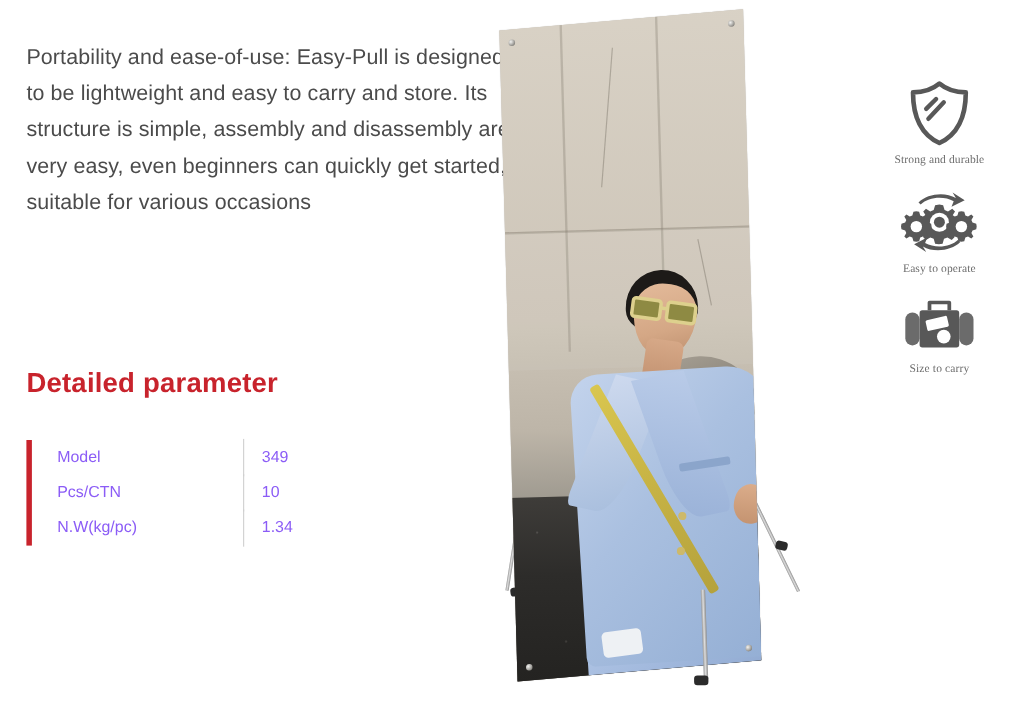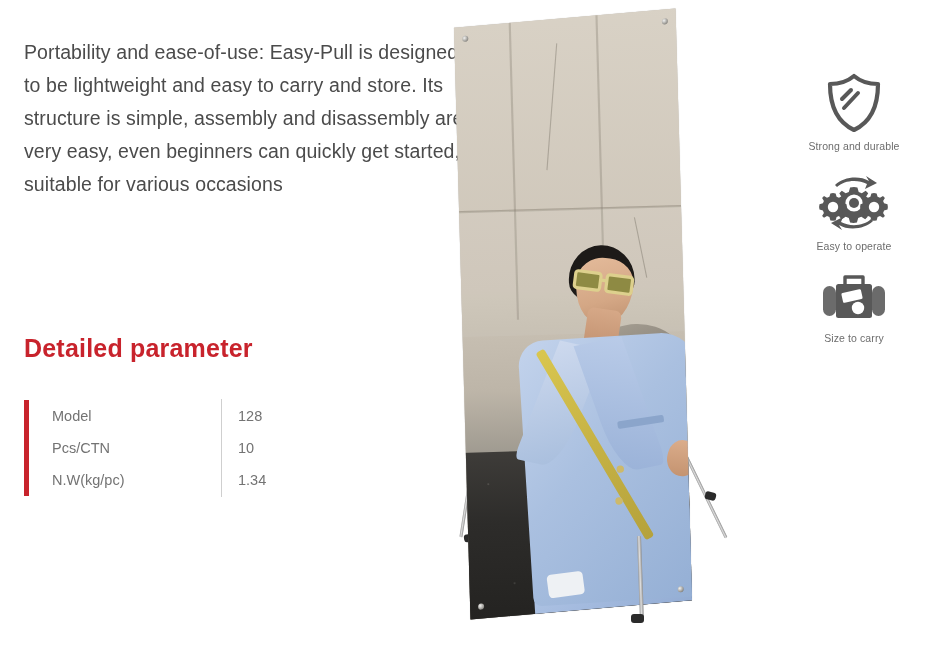--- a/index.html
+++ b/index.html
@@ -55,21 +55,21 @@
   }
   .spec-table {
     margin-left: 5px;
     border-collapse: collapse;
     width: 329px;
     table-layout: fixed;
   }
   .spec-table td {
     height: 32px;
     font-size: 14.5px;
-    color: #737373;
+    color: #8b5cf6;
     padding: 0;
     vertical-align: middle;
     border: 0;
   }
   .spec-table tr.alt td {
     background: #f4f4f4;
   }
   .spec-label {
     width: 193px;
     padding-left: 23px !important;
@@ -353,36 +353,37 @@
     display: flex;
     align-items: center;
     justify-content: center;
   }
   .feature-icon.carry { height: 58px; }
   .feature-label {
     font-size: 10.5px;
     color: #6d6d6d;
     margin-top: 4px;
     letter-spacing: 0.1px;
+    font-family: Liberation Serif, serif;
   }
 </style>
 </head>
 <body>
 
 <div class="intro-paragraph">Portability and ease-of-use: Easy-Pull is designed to be lightweight and easy to carry and store. Its structure is simple, assembly and disassembly are very easy, even beginners can quickly get started, suitable for various occasions</div>
 
 <div class="section-heading">Detailed parameter</div>
 
 <div class="spec-table-wrap">
   <div class="spec-accent-bar"></div>
   <table class="spec-table">
     <tbody>
       <tr>
         <td class="spec-label">Model</td>
-        <td class="spec-value">128</td>
+        <td class="spec-value">349</td>
       </tr>
       <tr>
         <td class="spec-label">Pcs/CTN</td>
         <td class="spec-value">10</td>
       </tr>
       <tr>
         <td class="spec-label">N.W(kg/pc)</td>
         <td class="spec-value">1.34</td>
       </tr>
     </tbody>

